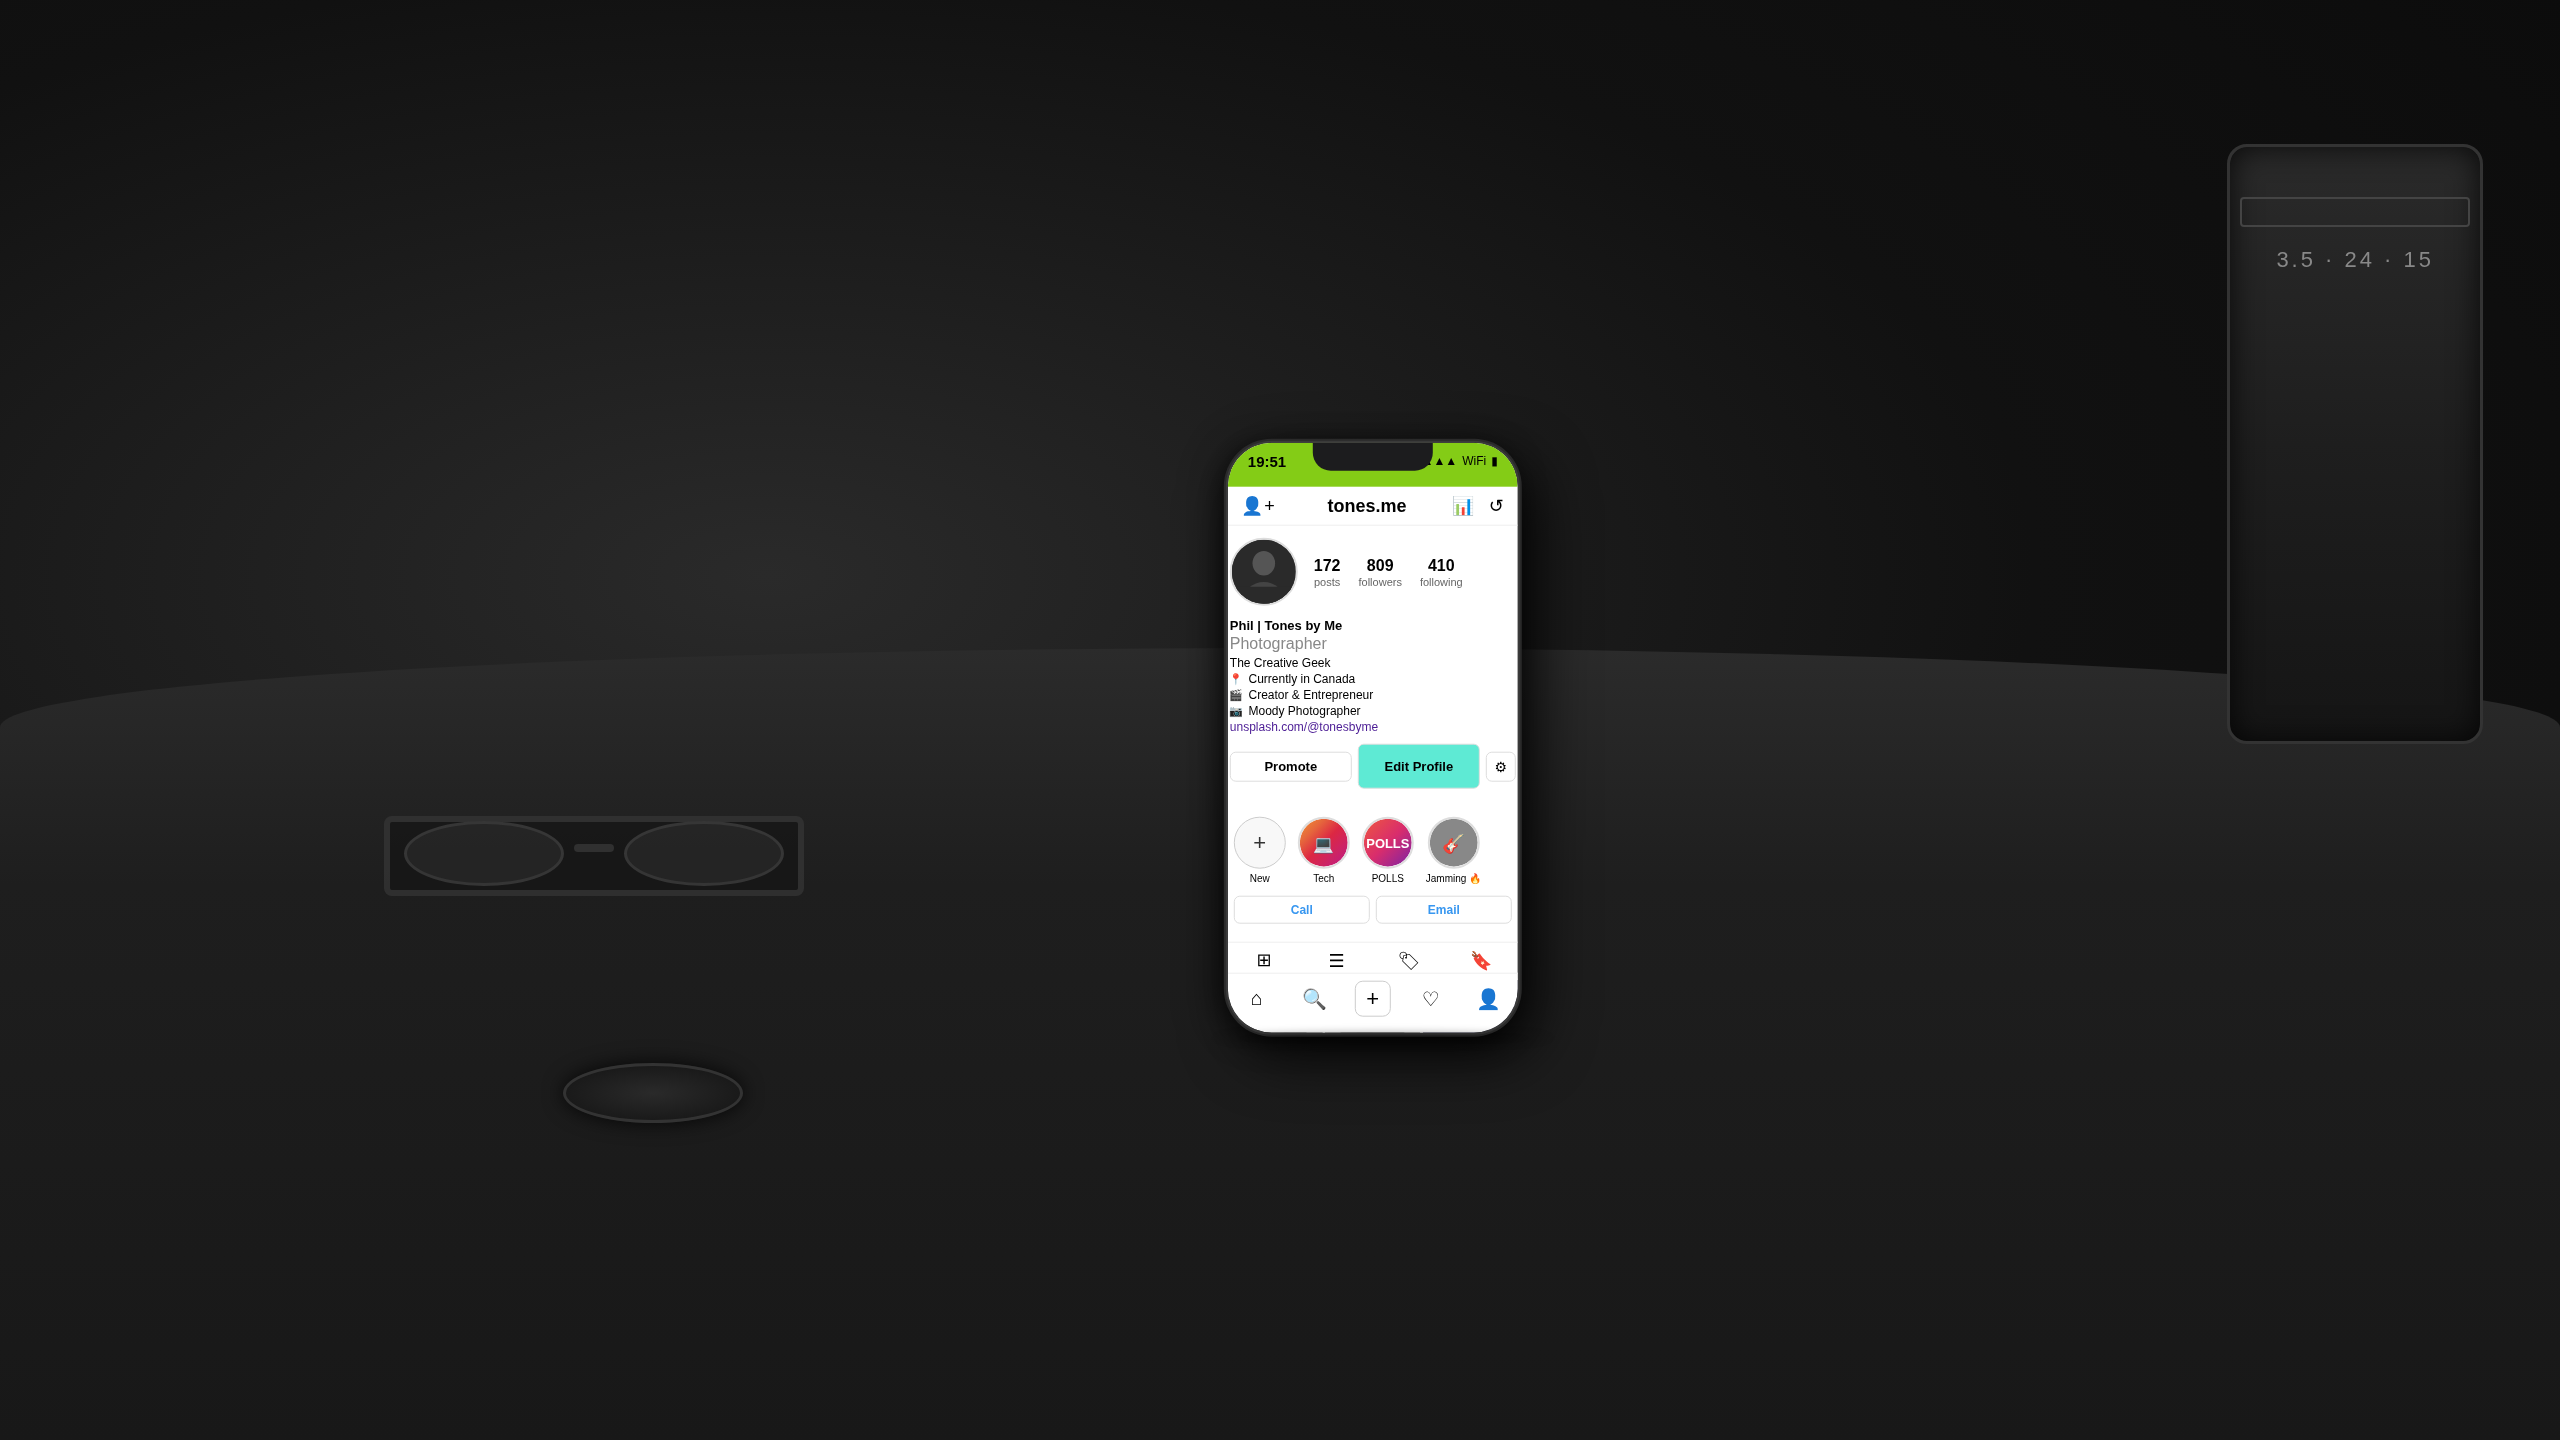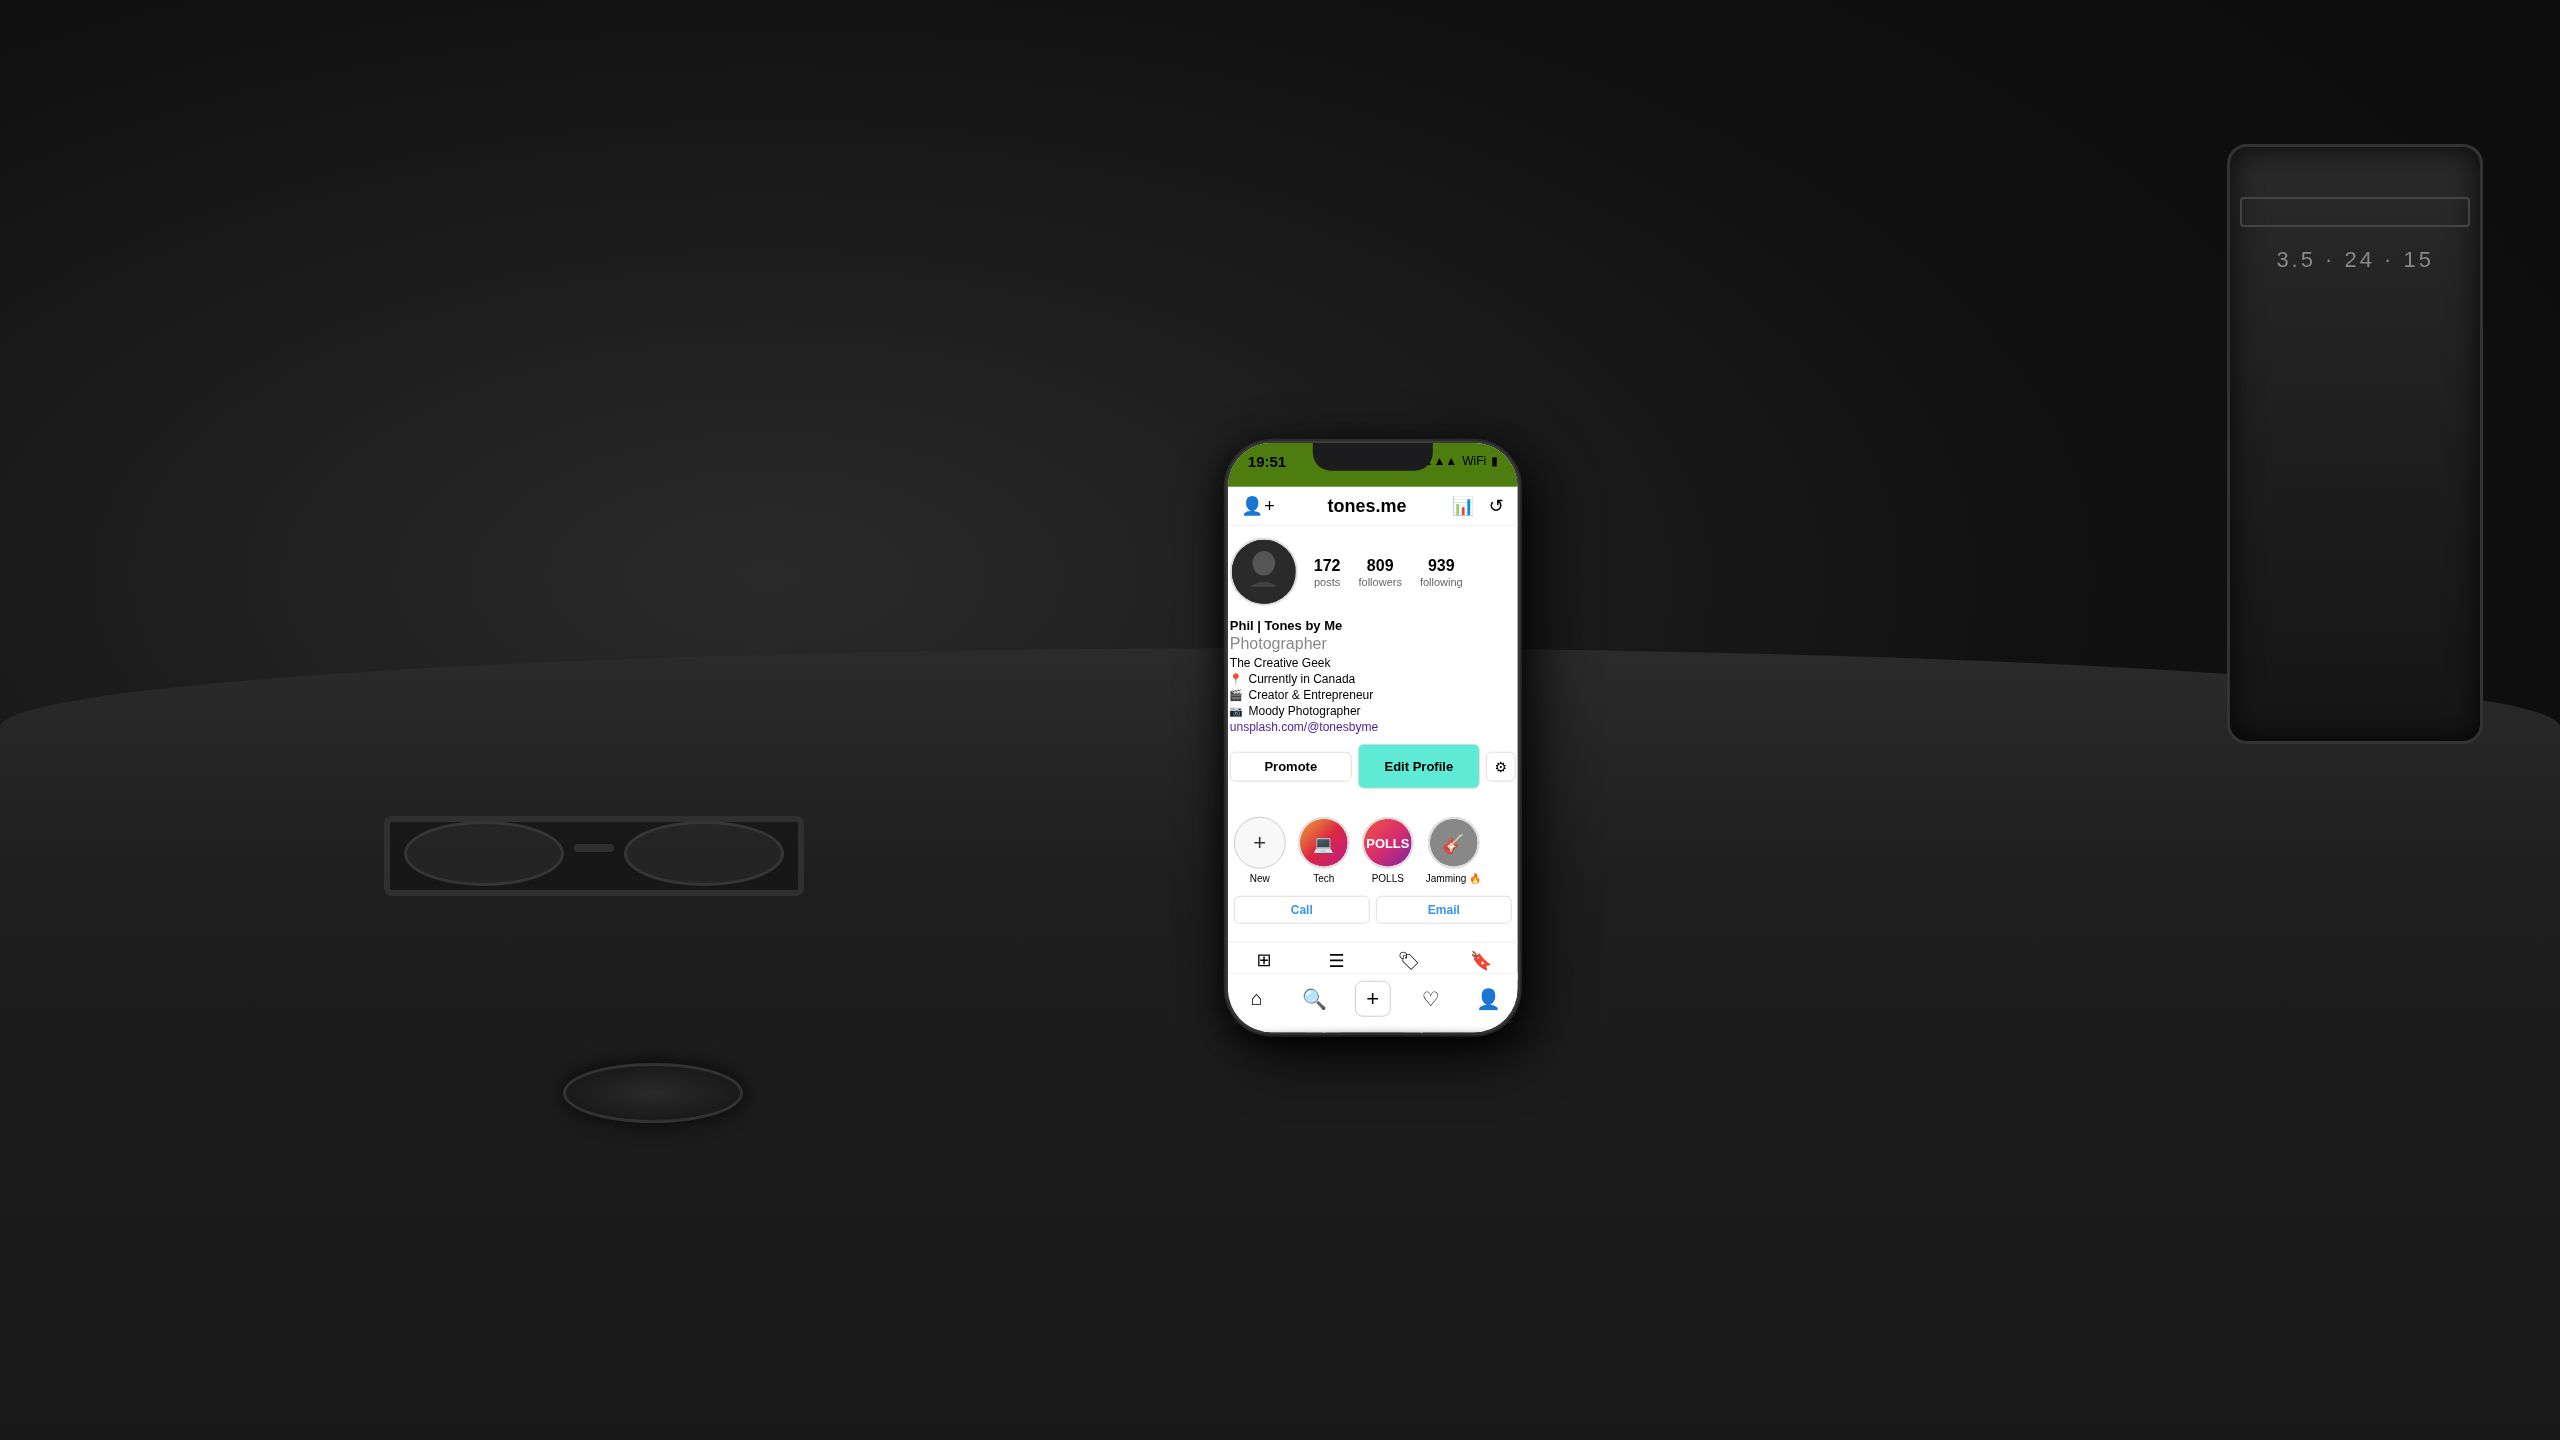--- a/index.html
+++ b/index.html
@@ -162,21 +162,21 @@
       right: 0;
       bottom: 0;
       background: #fff;
       border-radius: 44px;
       overflow: hidden;
     }
 
     
     .status-bar {
       height: 44px;
-      background: #4d7c0f;
+      background: #84cc16;
       display: flex;
       align-items: center;
       justify-content: space-between;
       padding: 16px 20px;
       padding-top: 8px;
       position: relative;
     }
 
     .status-time {
       font-size: 15px;
@@ -584,21 +584,21 @@
           <div class="stats-row">
             <div class="stat-item">
               <span class="stat-number">172</span>
               <span class="stat-label">posts</span>
             </div>
             <div class="stat-item">
               <span class="stat-number">809</span>
               <span class="stat-label">followers</span>
             </div>
             <div class="stat-item">
-              <span class="stat-number">939</span>
+              <span class="stat-number">410</span>
               <span class="stat-label">following</span>
             </div>
           </div>
         </div>
 
         <div class="bio-section">
           <div class="bio-name">Phil | Tones by Me</div>
           <div class="bio-subtitle">Photographer</div>
           <div class="bio-line">
             <span>The Creative Geek</span>

